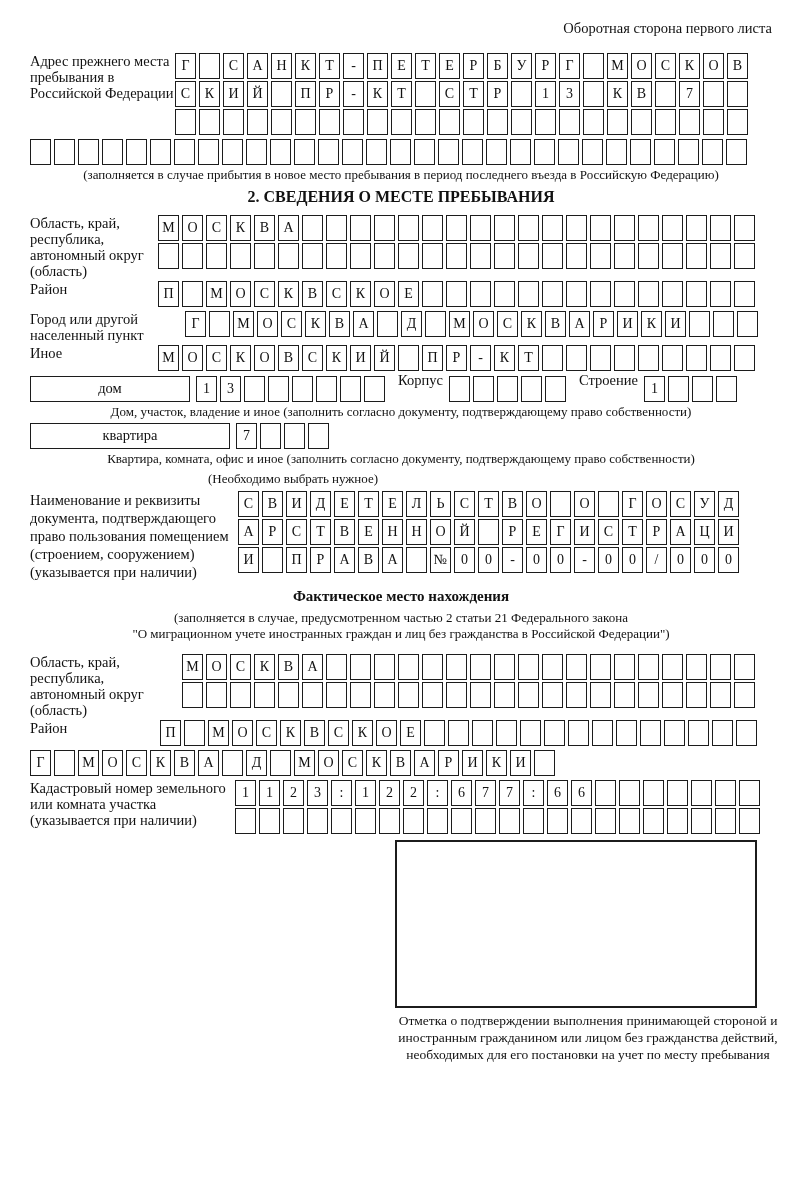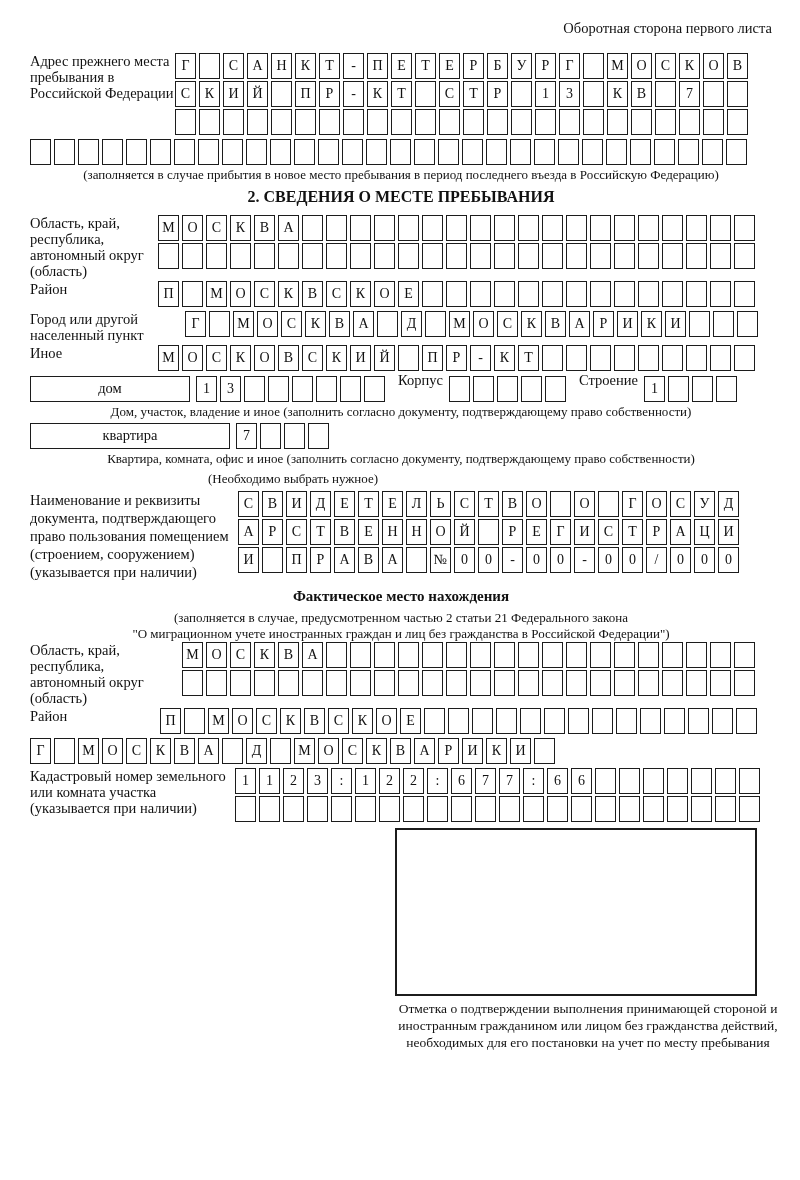--- a/index.html
+++ b/index.html
@@ -34,21 +34,21 @@
   .wc-dom{width:160px;margin-right:6px;}
   .wc-kv{width:200px;margin-right:6px;}
   .inline-label{font-size:14.5px;flex:none;margin:0 6px 16px 10px;}
   .stay-row{display:flex;align-items:center;height:25px;margin-bottom:1px;font-size:14.5px;}
   .checkbox{
     flex:none;width:20px;height:24px;box-sizing:border-box;border:1.6px solid #1c1c1c;
     display:flex;align-items:center;justify-content:center;font-size:14px;margin:0 10px;
   }
   .stay-note{font-size:13px;margin:0 0 4px 178px;line-height:16px;}
   .fact-cap{font-size:13px;text-align:center;line-height:16px;margin:0;}
-  .fact-cap-wrap{margin-bottom:0;}
+  .fact-cap-wrap{margin-bottom:12px;}
   .cad{margin-bottom:4px;}
   .stamp-box{
     margin-left:365px;width:362px;height:168px;
     border:2px solid #1c1c1c;box-sizing:border-box;
   }
   .stamp-caption{
     margin:4px 0 0 342px;width:432px;text-align:center;
     font-size:13.5px;line-height:17px;
   }
 </style>

